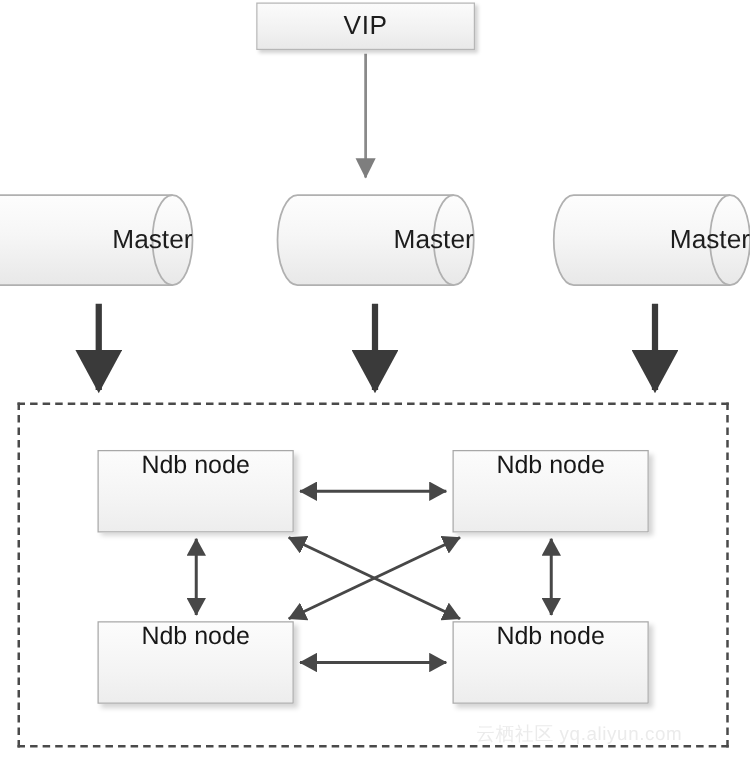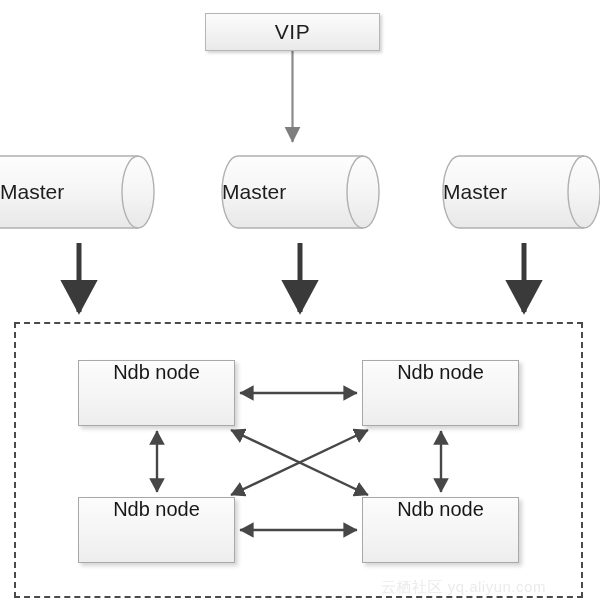--- a/index.html
+++ b/index.html
@@ -24,21 +24,21 @@
     top: 0;
     width: 600px;
     height: 608px;
     pointer-events: none;
   }
 
   
   .vip-box {
     position: absolute;
     left: 205px;
-    top: 13px;
+    top: 2px;
     width: 175px;
     height: 38px;
     background: linear-gradient(to bottom, #fbfbfb 0%, #f2f2f2 55%, #e9e9e9 100%);
     border: 1px solid #b6b6b6;
     box-shadow: 2px 2px 3px rgba(0,0,0,0.18);
     box-sizing: border-box;
     display: flex;
     align-items: center;
     justify-content: center;
   }
@@ -53,21 +53,21 @@
     position: absolute;
     height: 74px;
     top: 155px;
   }
   .cyl .cyl-label {
     position: absolute;
     left: 0;
     right: 0;
     top: 50%;
     transform: translateY(-50%);
-    text-align: left;
+    text-align: right;
     font-size: 21px;
     color: #1d1d1d;
     z-index: 3;
     pointer-events: none;
   }
   .cyl svg {
     position: absolute;
     left: 0;
     top: 0;
     overflow: visible;

